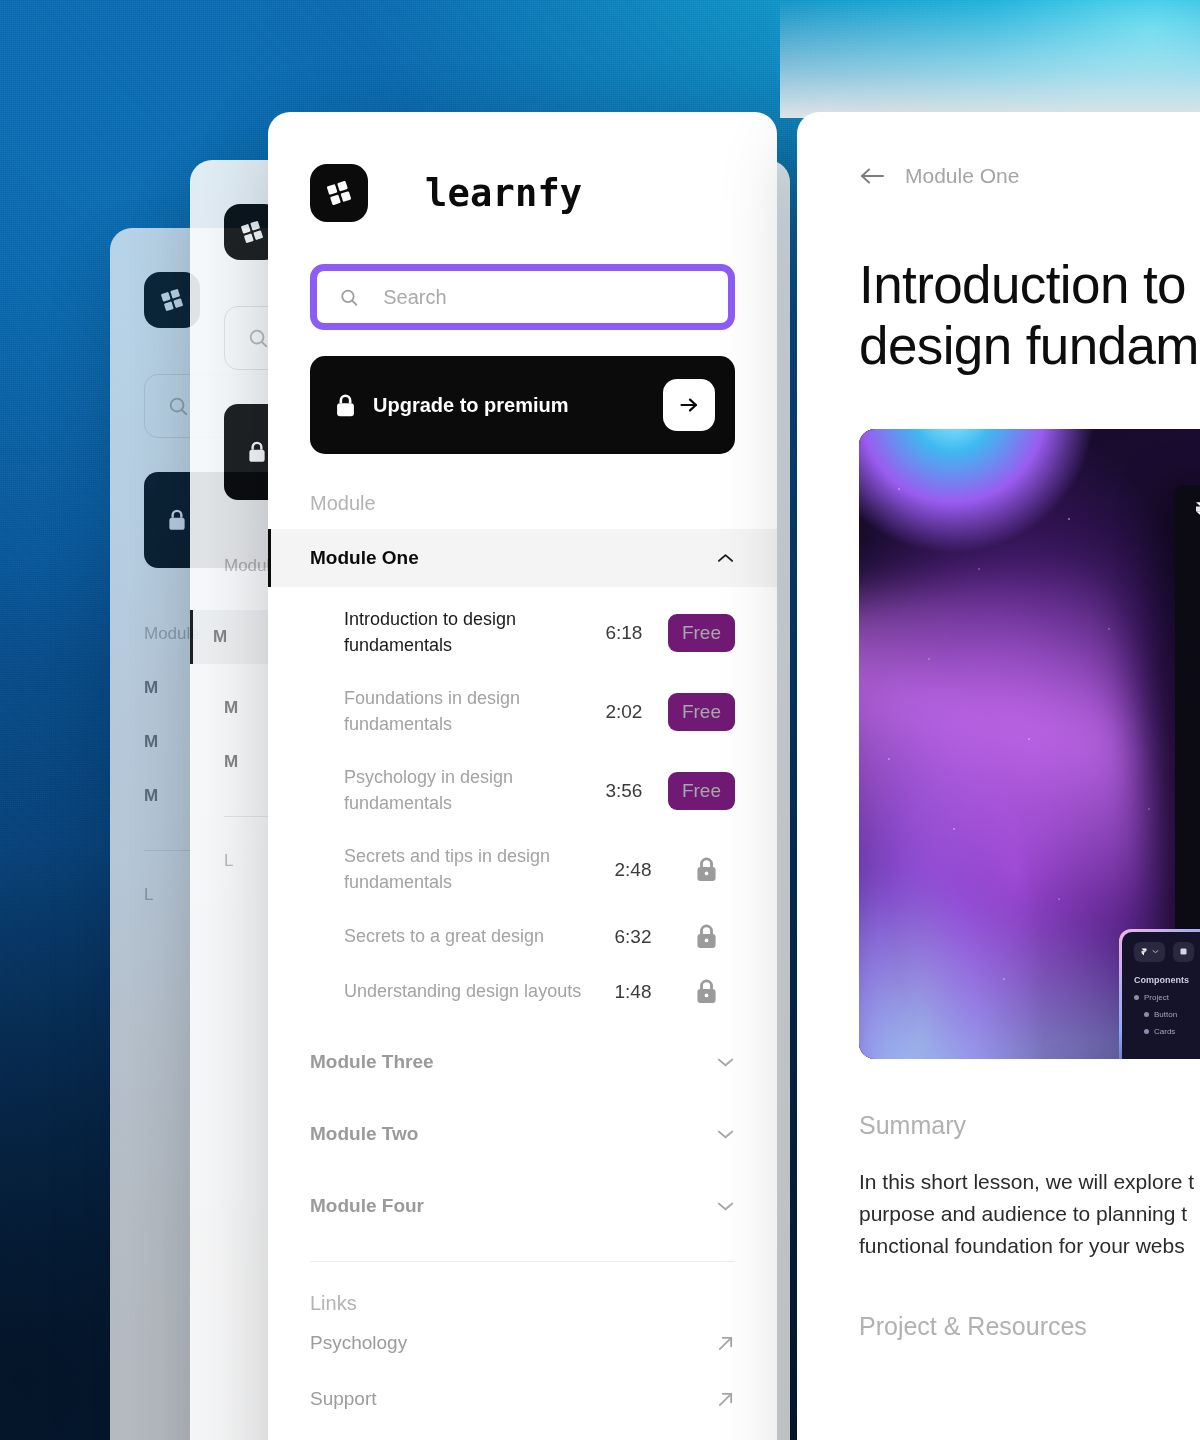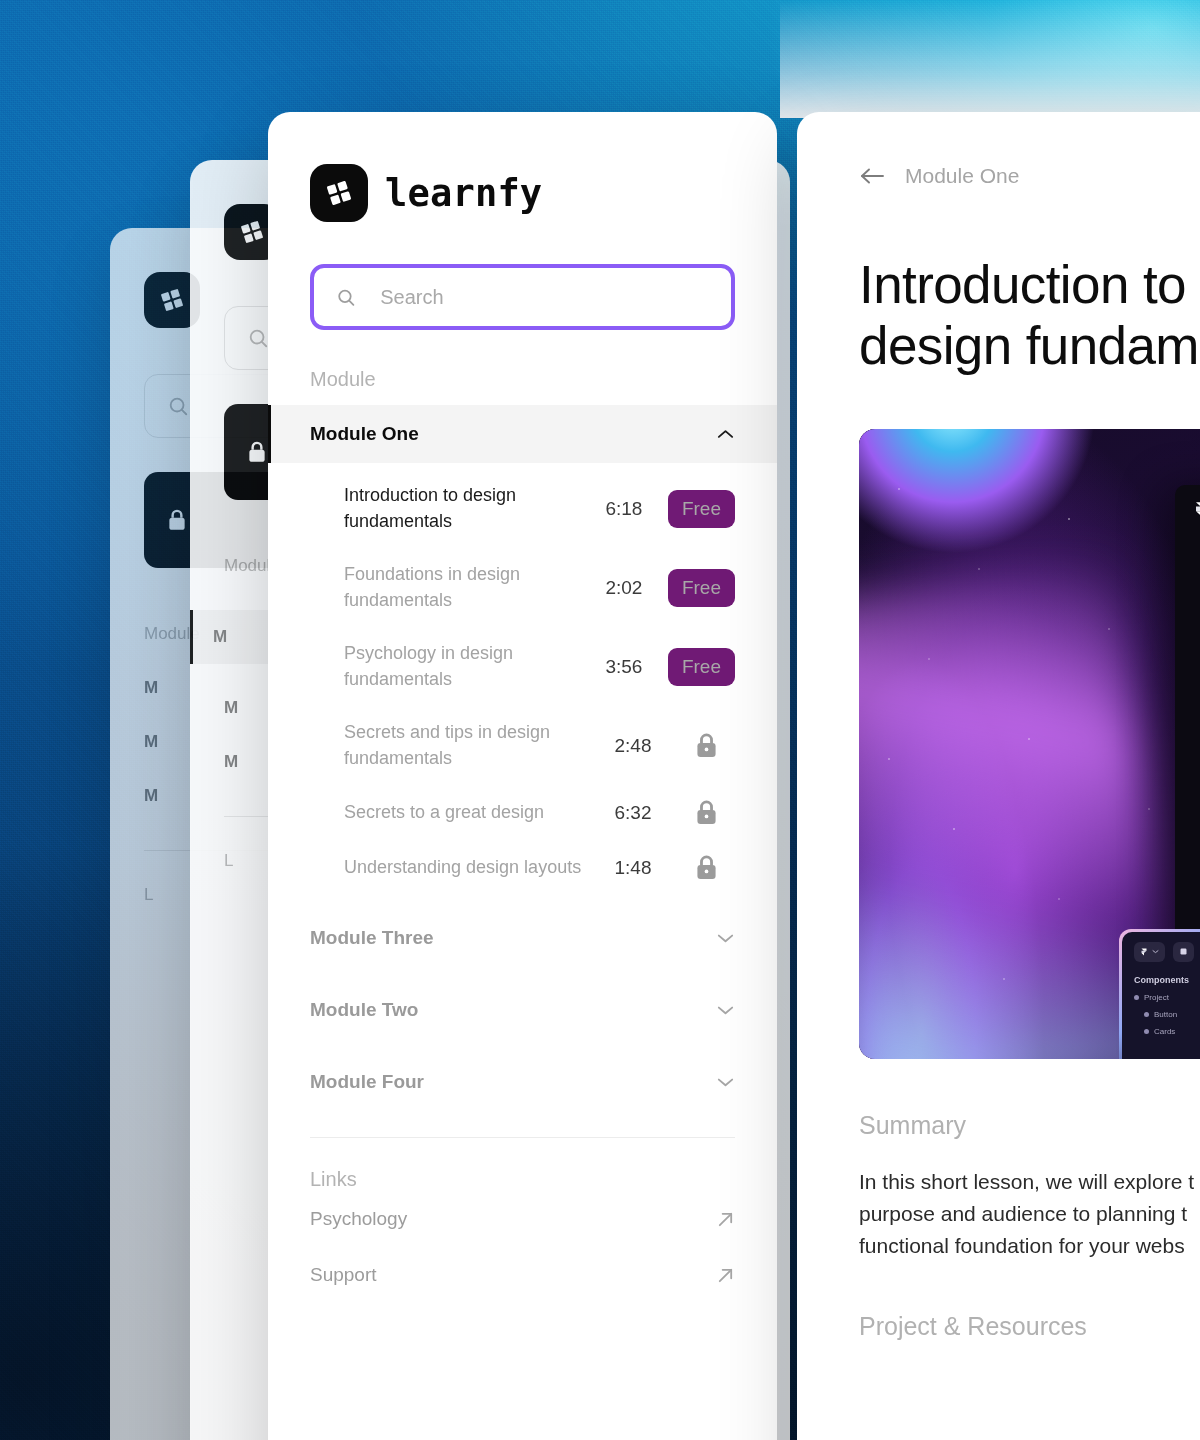--- a/index.html
+++ b/index.html
@@ -74,24 +74,24 @@
 
   
   .sidebar { width: 509px; flex: 0 0 509px; padding: 52px 42px 0 42px; position: relative; }
 
   .brand { display: flex; align-items: center; gap: 17px; }
   .brand-mark {
     width: 58px; height: 58px; border-radius: 17px; background: #0b0b0b;
     display: flex; align-items: center; justify-content: center; flex: 0 0 58px;
   }
   .brand-name { font-size: 37px; font-weight: 700; color: #0b0b0b; letter-spacing: .2px;
-    font-family: "DejaVu Sans Mono", monospace; }
+    font-family: "DejaVu Sans Mono", monospace; margin-left: 40px; }
 
   .search {
-    margin-top: 42px; height: 66px; border: 4px solid #8b5cf6; border-radius: 14px;
+    margin-top: 42px; height: 66px; border: 7px solid #8b5cf6; border-radius: 14px;
     display: flex; align-items: center; gap: 24px; padding: 0 22px; background: #fff;
   }
   .search input {
     border: 0; outline: 0; font-size: 20px; color: #3a3a3a; background: transparent;
     width: 100%; font-family: "Liberation Sans", sans-serif;
   }
   .search input::placeholder { color: #a9a9a9; }
 
   .upgrade {
     margin-top: 26px; height: 98px; background: #0b0b0b; border-radius: 15px;
@@ -308,20 +308,33 @@
     </div>
 
     <div class="search">
       <svg width="23" height="23" viewBox="0 0 24 24" fill="none" stroke="#9e9e9e" stroke-width="2.1">
         <circle cx="10.6" cy="10.6" r="6.8"></circle>
         <line x1="15.6" y1="15.6" x2="20.6" y2="20.6" stroke-linecap="round"></line>
       </svg>
       <input type="text" placeholder="Search" value="" style="">
     </div>
 
+    <div class="upgrade">
+      <svg width="23" height="25" viewBox="0 0 20 22">
+        <rect x="2.6" y="9" width="14.8" height="11.4" rx="2.6" fill="#ffffff"></rect>
+        <path d="M5.9 9V6.5a4.1 4.1 0 0 1 8.2 0V9" fill="none" stroke="#ffffff" stroke-width="2.3"></path>
+      </svg>
+      <div class="upgrade-label">Upgrade to premium</div>
+      <div class="upgrade-cta">
+        <svg width="24" height="24" viewBox="0 0 24 24" fill="none" stroke="#0b0b0b" stroke-width="2.2" stroke-linecap="round" stroke-linejoin="round">
+          <line x1="4.5" y1="12" x2="18.5" y2="12"></line>
+            <polyline points="13,6.6 19,12 13,17.4"></polyline>
+        </svg>
+      </div>
+    </div>
 
     <div class="section-label">Module</div>
 
     <div class="module-row active">
       <span class="mtitle">Module One</span>
       <span class="chev">
         <svg width="19" height="12" viewBox="0 0 20 12" fill="none" stroke="#1c1c1c" stroke-width="2" stroke-linecap="round" stroke-linejoin="round">
           <polyline points="3,9 10,3 17,9"></polyline>
         </svg>
       </span>

